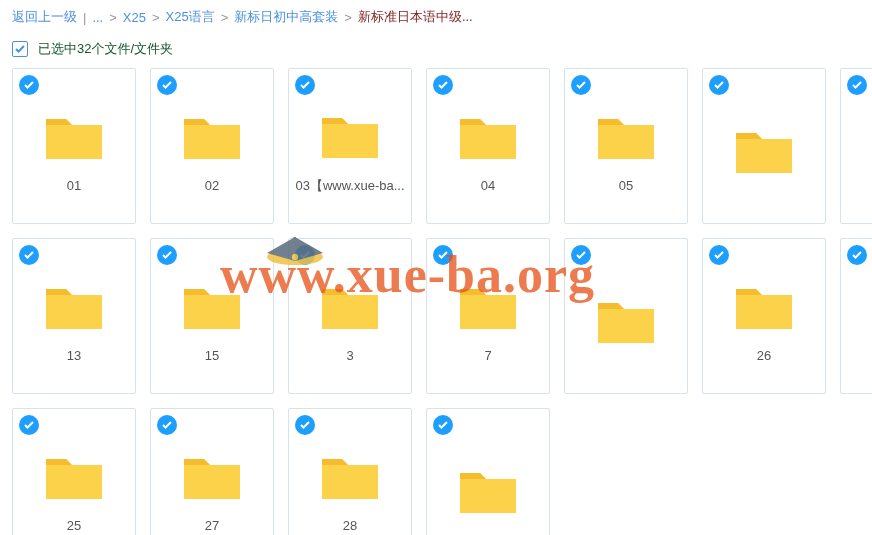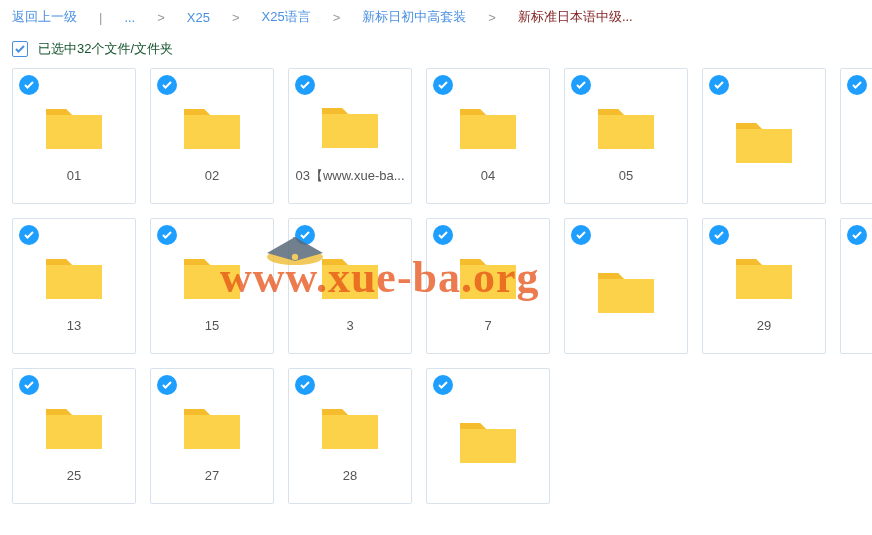--- a/index.html
+++ b/index.html
@@ -1,32 +1,32 @@
 <!DOCTYPE html>
 <html><head>
   <meta charset="utf-8">
   <style>
     * { margin: 0; padding: 0; box-sizing: border-box; }
     body { font-family: Arial, "Microsoft YaHei", sans-serif; font-size: 13px; color: #333; background: #fff; width: 872px; overflow: hidden; }
-    .breadcrumb { padding: 8px 12px; display: flex; align-items: center; gap: 20px; }
+    .breadcrumb { padding: 8px 12px; display: flex; align-items: center; gap: 4px; }
     .breadcrumb a { color: #4a90e2; text-decoration: none; cursor: pointer; }
     .breadcrumb .sep { color: #999; margin: 0 2px; }
     .breadcrumb .current { color: #7f1d1d; }
     .select-row { padding: 6px 12px 10px; display: flex; align-items: center; gap: 10px; }
     .checkbox { width: 16px; height: 16px; border: 1px solid #4a90e2; border-radius: 2px; display: flex; align-items: center; justify-content: center; cursor: pointer; }
     .checkbox svg { width: 12px; height: 12px; }
     .select-text { color: #14532d; }
     .grid { padding: 0 12px 12px; display: grid; grid-template-columns: repeat(7, 124px); gap: 14px; overflow: hidden; }
-    .item { border: 1px solid #d8e2ec; border-radius: 2px; height: 136px; position: relative; display: flex; flex-direction: column; align-items: center; justify-content: center; cursor: pointer; }
+    .item { border: 1px solid #d8e2ec; border-radius: 2px; height: 156px; position: relative; display: flex; flex-direction: column; align-items: center; justify-content: center; cursor: pointer; }
     .check-badge { position: absolute; top: 6px; left: 6px; width: 20px; height: 20px; background: #1e9fff; border-radius: 50%; display: flex; align-items: center; justify-content: center; }
     .check-badge svg { width: 12px; height: 12px; }
     .folder-icon { margin-top: 10px; }
     .folder-icon svg { width: 64px; height: 54px; }
     .item-label { margin-top: 12px; color: #555; font-size: 13px; white-space: nowrap; overflow: hidden; text-overflow: ellipsis; max-width: 110px; text-align: center; }
-    .watermark { position: absolute; top: 252px; left: 220px; font-family: Georgia, serif; font-size: 44px; font-weight: bold; color: rgba(230, 80, 20, 0.75); pointer-events: none; letter-spacing: 1px; z-index: 10; }
+    .watermark { position: absolute; top: 245px; left: 220px; font-family: Georgia, serif; font-size: 52px; font-weight: bold; color: rgba(230, 80, 20, 0.75); pointer-events: none; letter-spacing: 1px; z-index: 10; }
     .watermark-icon { position: absolute; top: 225px; left: 255px; width: 80px; height: 50px; z-index: 5; pointer-events: none; opacity: 0.85; }
   </style>
 </head>
 <body>
 
 <div class="breadcrumb">
   <a>返回上一级</a>
   <span class="sep">|</span>
   <a>...</a>
   <span class="sep">&gt;</span>
@@ -222,21 +222,21 @@
       <svg viewBox="0 0 24 24">
           <path fill="none" stroke="#fff" stroke-width="4" d="M4 12l5 5L20 6"></path>
         </svg>
     </div>
     <div class="folder-icon">
       <svg viewBox="0 0 64 54">
           <path d="M4 10 L24 10 L30 16 L60 16 L60 50 L4 50 Z" fill="#fcd24b"></path>
           <path d="M4 10 L24 10 L30 16 L4 16 Z" fill="#f5bd2e"></path>
         </svg>
     </div>
-    <div class="item-label">29</div>
+    <div class="item-label">26</div>
   </div>
     <div class="item">
     <div class="check-badge">
       <svg viewBox="0 0 24 24">
           <path fill="none" stroke="#fff" stroke-width="4" d="M4 12l5 5L20 6"></path>
         </svg>
     </div>
     <div class="folder-icon">
       <svg viewBox="0 0 64 54">
           <path d="M4 10 L24 10 L30 16 L60 16 L60 50 L4 50 Z" fill="#fcd24b"></path>

